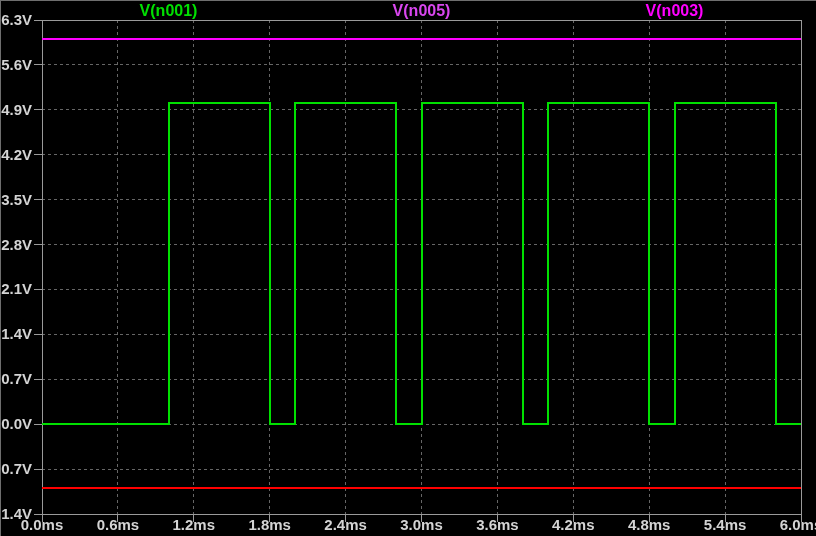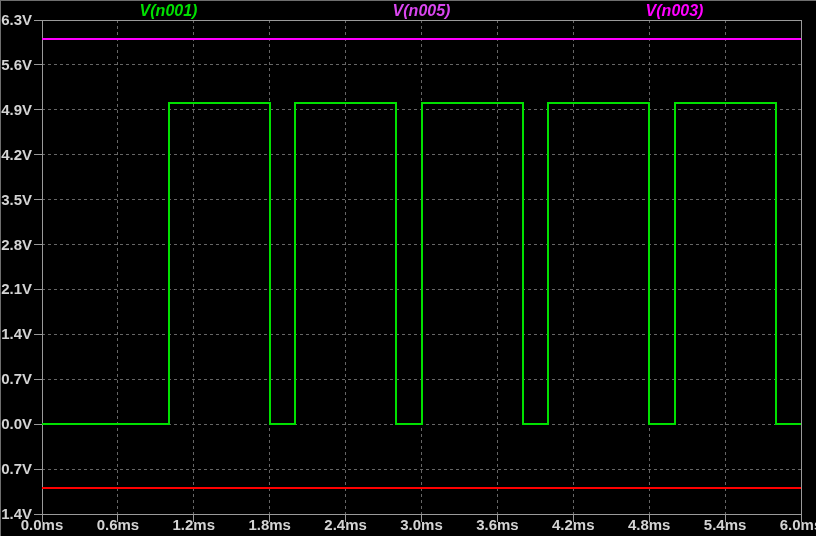--- a/index.html
+++ b/index.html
@@ -3,21 +3,21 @@
 <meta charset="utf-8">
 <style>
   html,body{margin:0;padding:0;background:#000;}
   body{width:816px;height:536px;overflow:hidden;}
   #chart-root{
     position:relative;width:816px;height:536px;box-sizing:border-box;
     background:#000;
     border-top:1px solid #6e6e6e;border-left:1px solid #6e6e6e;
     font-family:"Liberation Sans", sans-serif;
   }
-  #legend-row{position:absolute;left:0;top:0;width:100%;height:19px;font-style:italic;}
+  #legend-row{position:absolute;left:0;top:0;width:100%;height:19px;}
   .legend-item{
     position:absolute;top:1px;transform:translateX(-50%);
     font-weight:bold;font-size:16px;line-height:17px;white-space:nowrap;
     cursor:pointer;
   }
   #plot-svg{position:absolute;left:0;top:0;}
   #plot-svg text{
     fill:#d4d4d4;font-weight:bold;font-size:15px;
     font-family:"Liberation Sans", sans-serif;
   }

